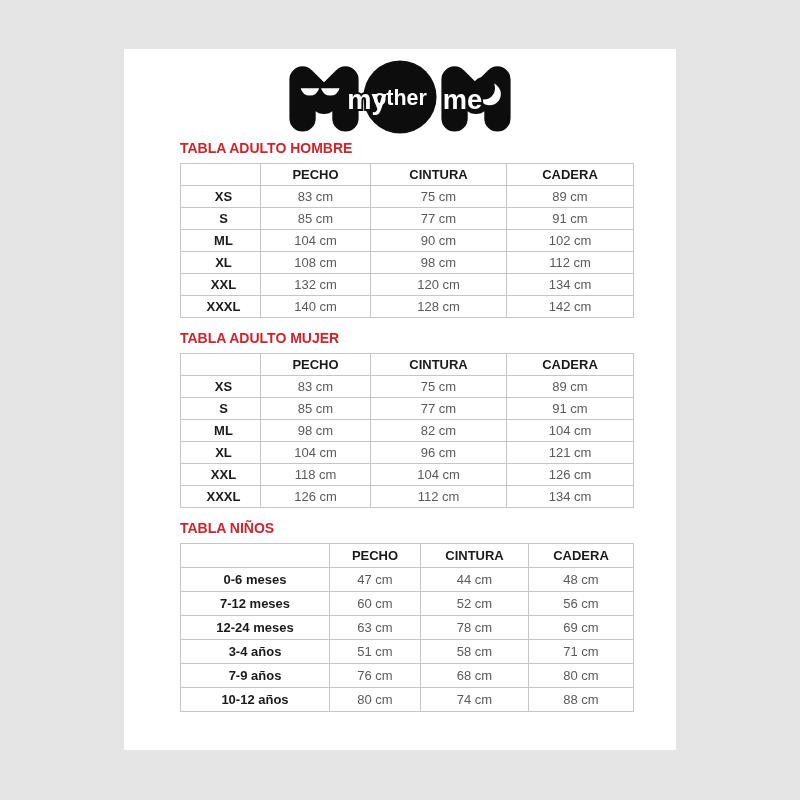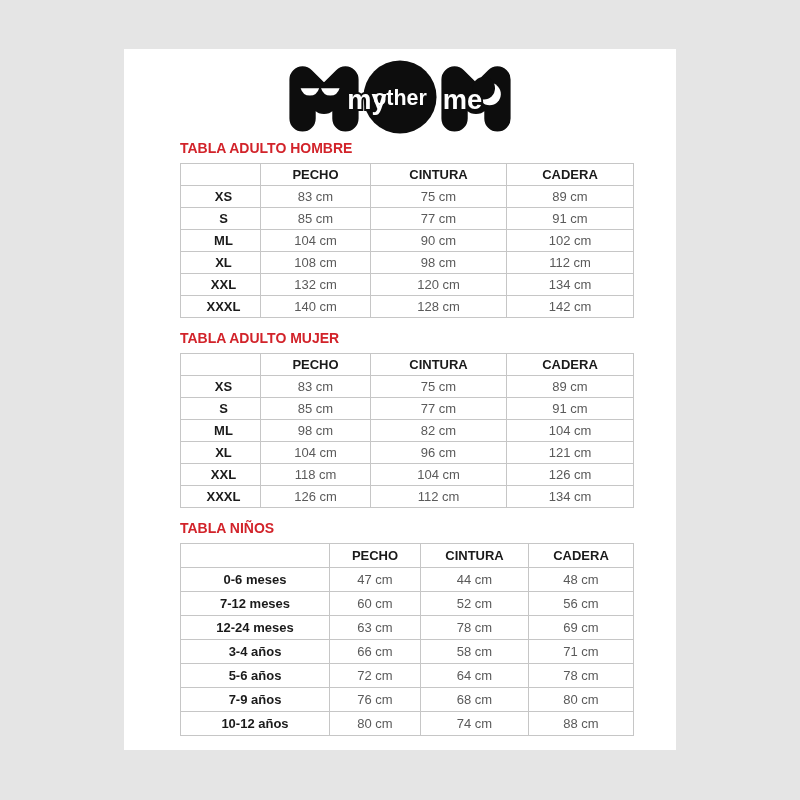--- a/index.html
+++ b/index.html
@@ -243,29 +243,23 @@
                 <td>56 cm</td>
               </tr>
               <tr>
                 <th>12-24 meses</th>
                 <td>63 cm</td>
                 <td>78 cm</td>
                 <td>69 cm</td>
               </tr>
               <tr>
                 <th>3-4 años</th>
-                <td>66 cm</td>
+                <td>51 cm</td>
                 <td>58 cm</td>
                 <td>71 cm</td>
-              </tr>
-              <tr>
-                <th>5-6 años</th>
-                <td>72 cm</td>
-                <td>64 cm</td>
-                <td>78 cm</td>
               </tr>
               <tr>
                 <th>7-9 años</th>
                 <td>76 cm</td>
                 <td>68 cm</td>
                 <td>80 cm</td>
               </tr>
               <tr>
                 <th>10-12 años</th>
                 <td>80 cm</td>

